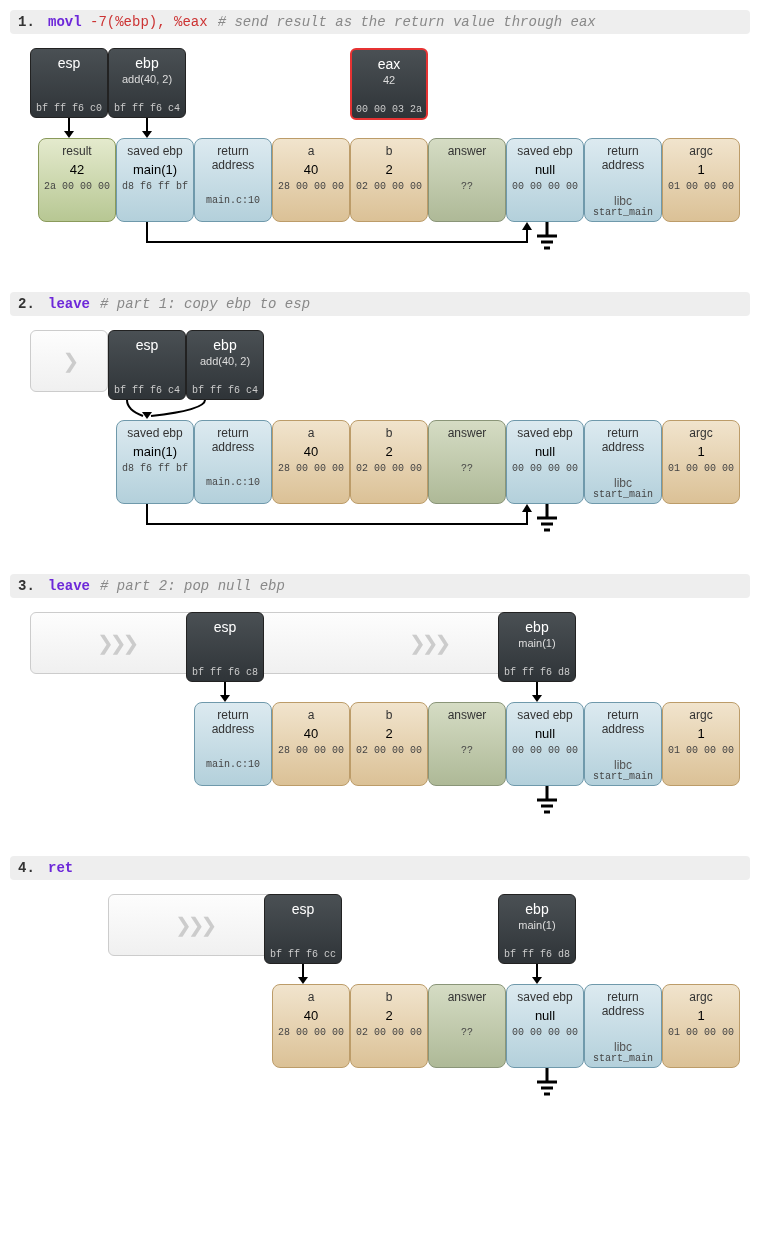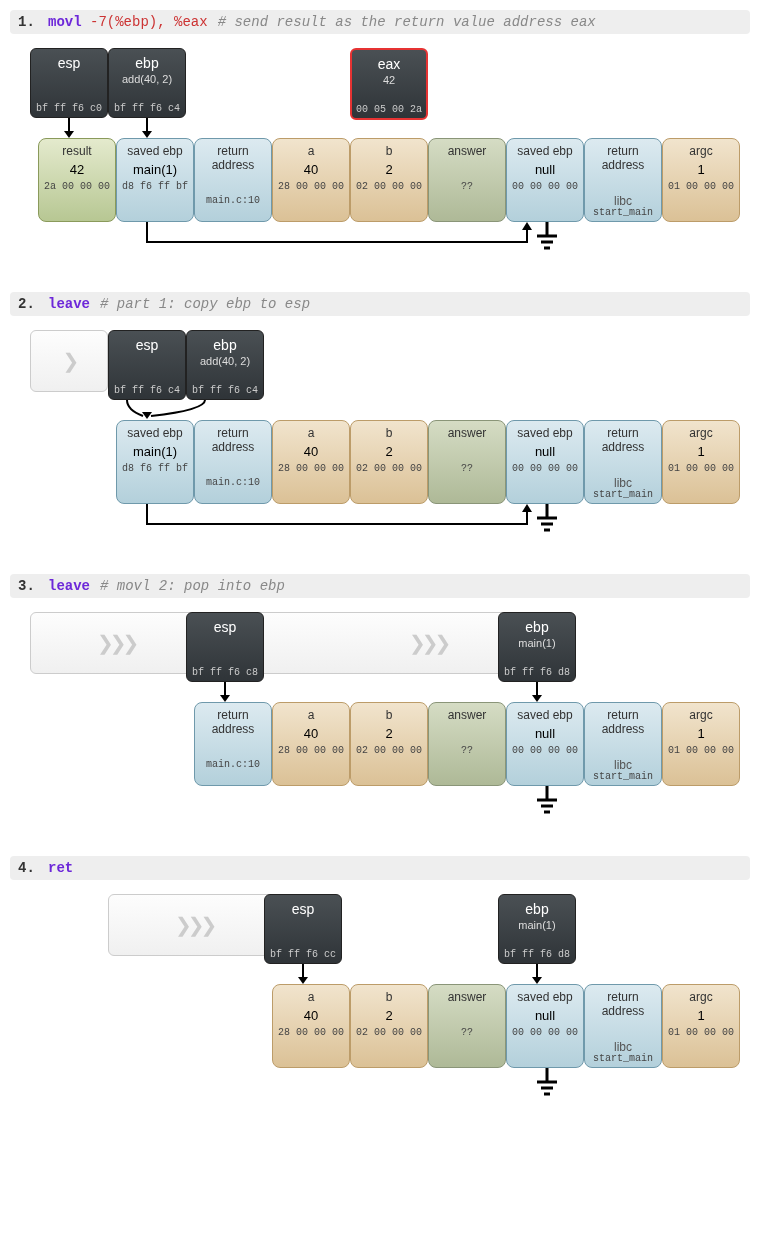--- a/index.html
+++ b/index.html
@@ -39,38 +39,38 @@
   svg.overlay { position:absolute; overflow:visible; pointer-events:none; }
 </style>
 </head>
 <body>
 
 <div id="root">
     <div class="step">
       <div class="step-header">
         <span class="step-num">1.</span>
         <span><span class="instr">movl</span> <span class="operand">-7(%ebp), %eax</span></span>
-        <span class="comment"># send result as the return value address eax</span>
+        <span class="comment"># send result as the return value through eax</span>
       </div>
       <div style="position: relative;">
         <div class="regs-row" style="height: 64px; width: 390px;">
           <div class="reg-box" style="position: absolute; left: 0px;">
             <div class="reg-name">esp</div>
             <div class="reg-sub">&nbsp;</div>
             <div class="reg-hex">bf ff f6 c0</div>
           </div>
           <div class="reg-box" style="position: absolute; left: 78px;">
             <div class="reg-name">ebp</div>
             <div class="reg-sub">add(40, 2)</div>
             <div class="reg-hex">bf ff f6 c4</div>
           </div>
           <div class="reg-box highlight" style="position: absolute; left: 320px;">
             <div class="reg-name">eax</div>
             <div class="reg-sub">42</div>
-            <div class="reg-hex">00 05 00 2a</div>
+            <div class="reg-hex">00 00 03 2a</div>
           </div>
         </div>
       </div>
       <div class="arrows-row">
         <div class="arrow-slot">
           <div class="arrow-down"></div>
         </div>
         <div class="arrow-slot">
           <div class="arrow-down"></div>
         </div>
@@ -227,21 +227,21 @@
         </svg>
         <svg class="overlay" width="40" height="40" style="left: 507px; top: 0px;">
           <path d="M 10 0 L 10 14 M 0 14 L 20 14 M 4 20 L 16 20 M 7 26 L 13 26" stroke="#000" stroke-width="3" fill="none"></path>
         </svg>
       </div>
     </div>
     <div class="step">
       <div class="step-header">
         <span class="step-num">3.</span>
         <span><span class="instr">leave</span></span>
-        <span class="comment"># movl 2: pop into ebp</span>
+        <span class="comment"># part 2: pop null ebp</span>
       </div>
       <div style="position: relative;">
         <div class="regs-row" style="height: 64px; width: 546px;">
           <div class="ghost-strip" style="position: absolute; left: 0px; width: 546px; height: 62px; top: 0px;">
             <div class="chev" style="position: absolute; left: 58px; top: 18px;">❯❯❯</div>
             <div class="chev" style="position: absolute; left: 370px; top: 18px;">❯❯❯</div>
           </div>
           <div class="reg-box" style="position: absolute; left: 156px;">
             <div class="reg-name">esp</div>
             <div class="reg-sub">&nbsp;</div>

